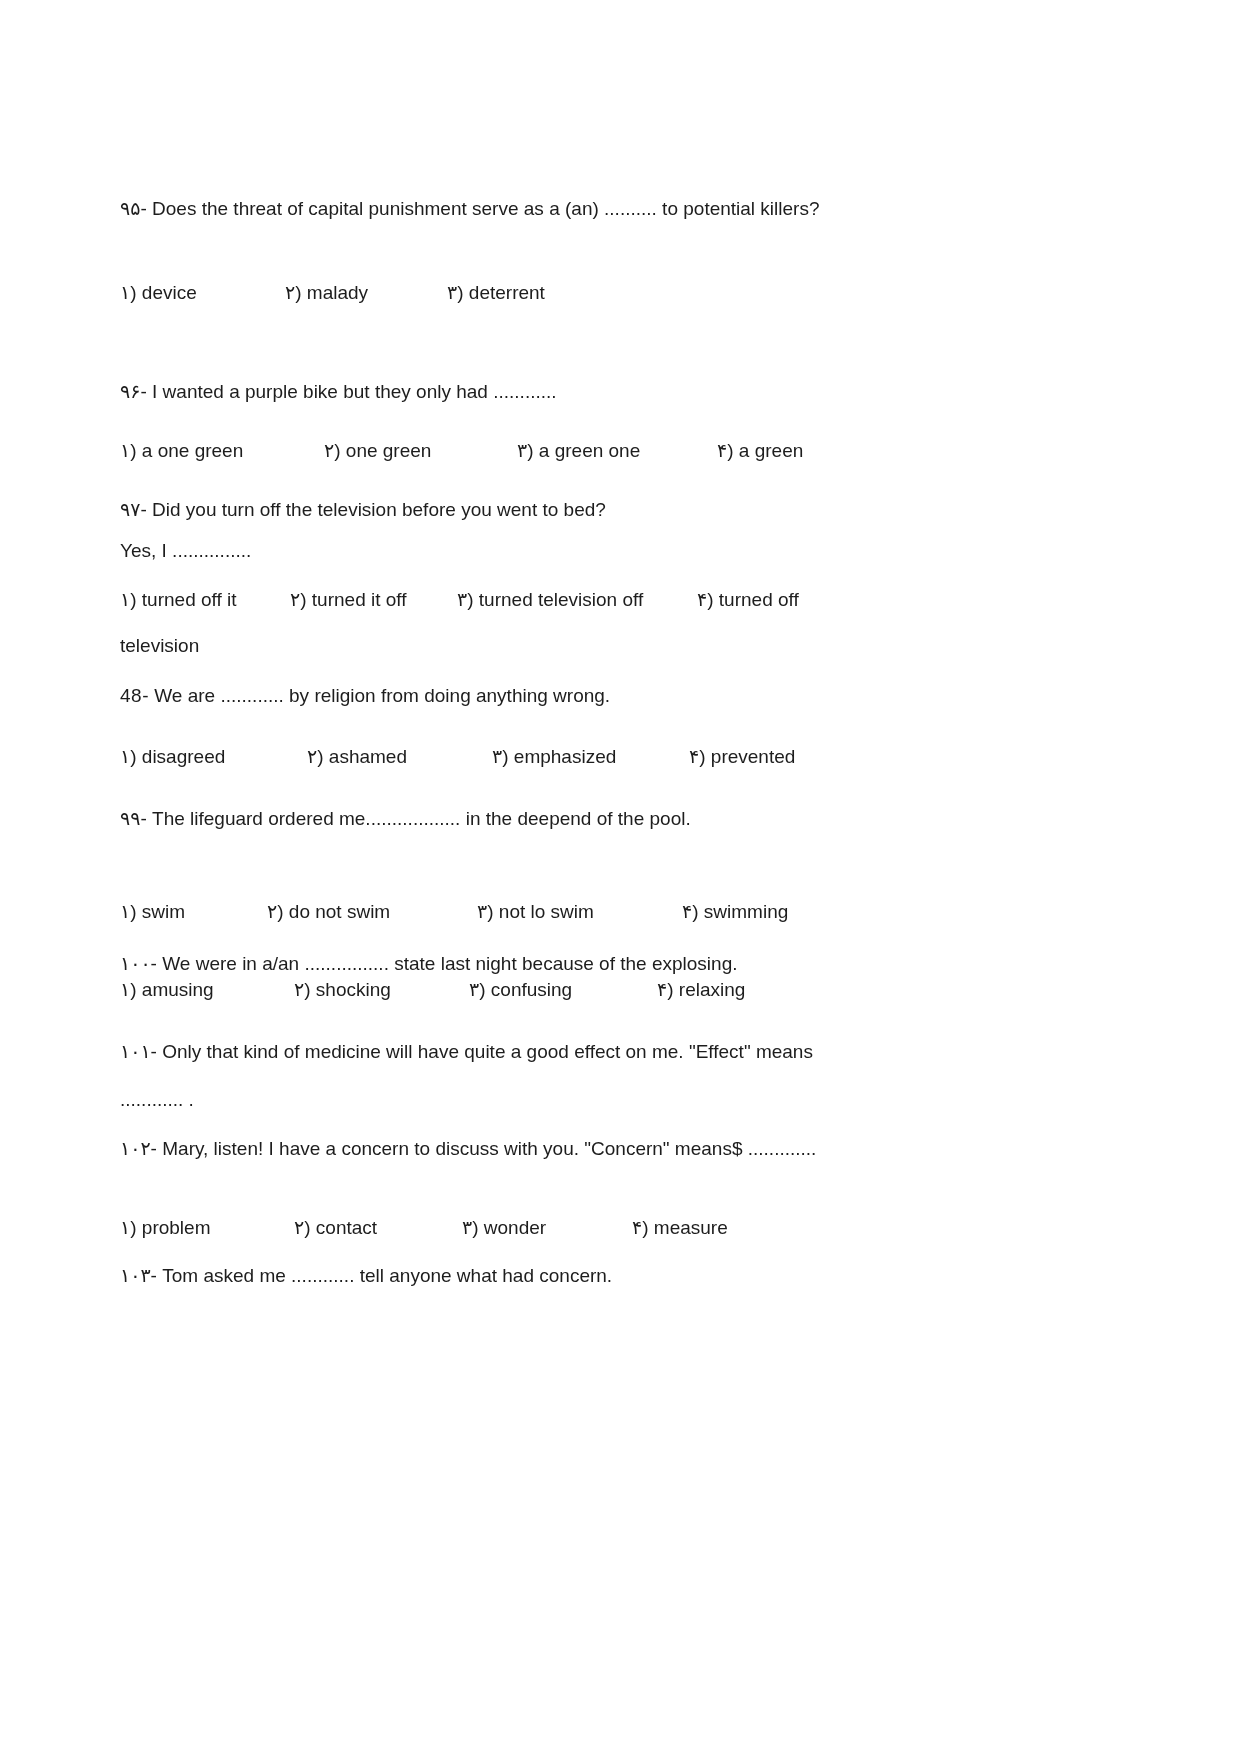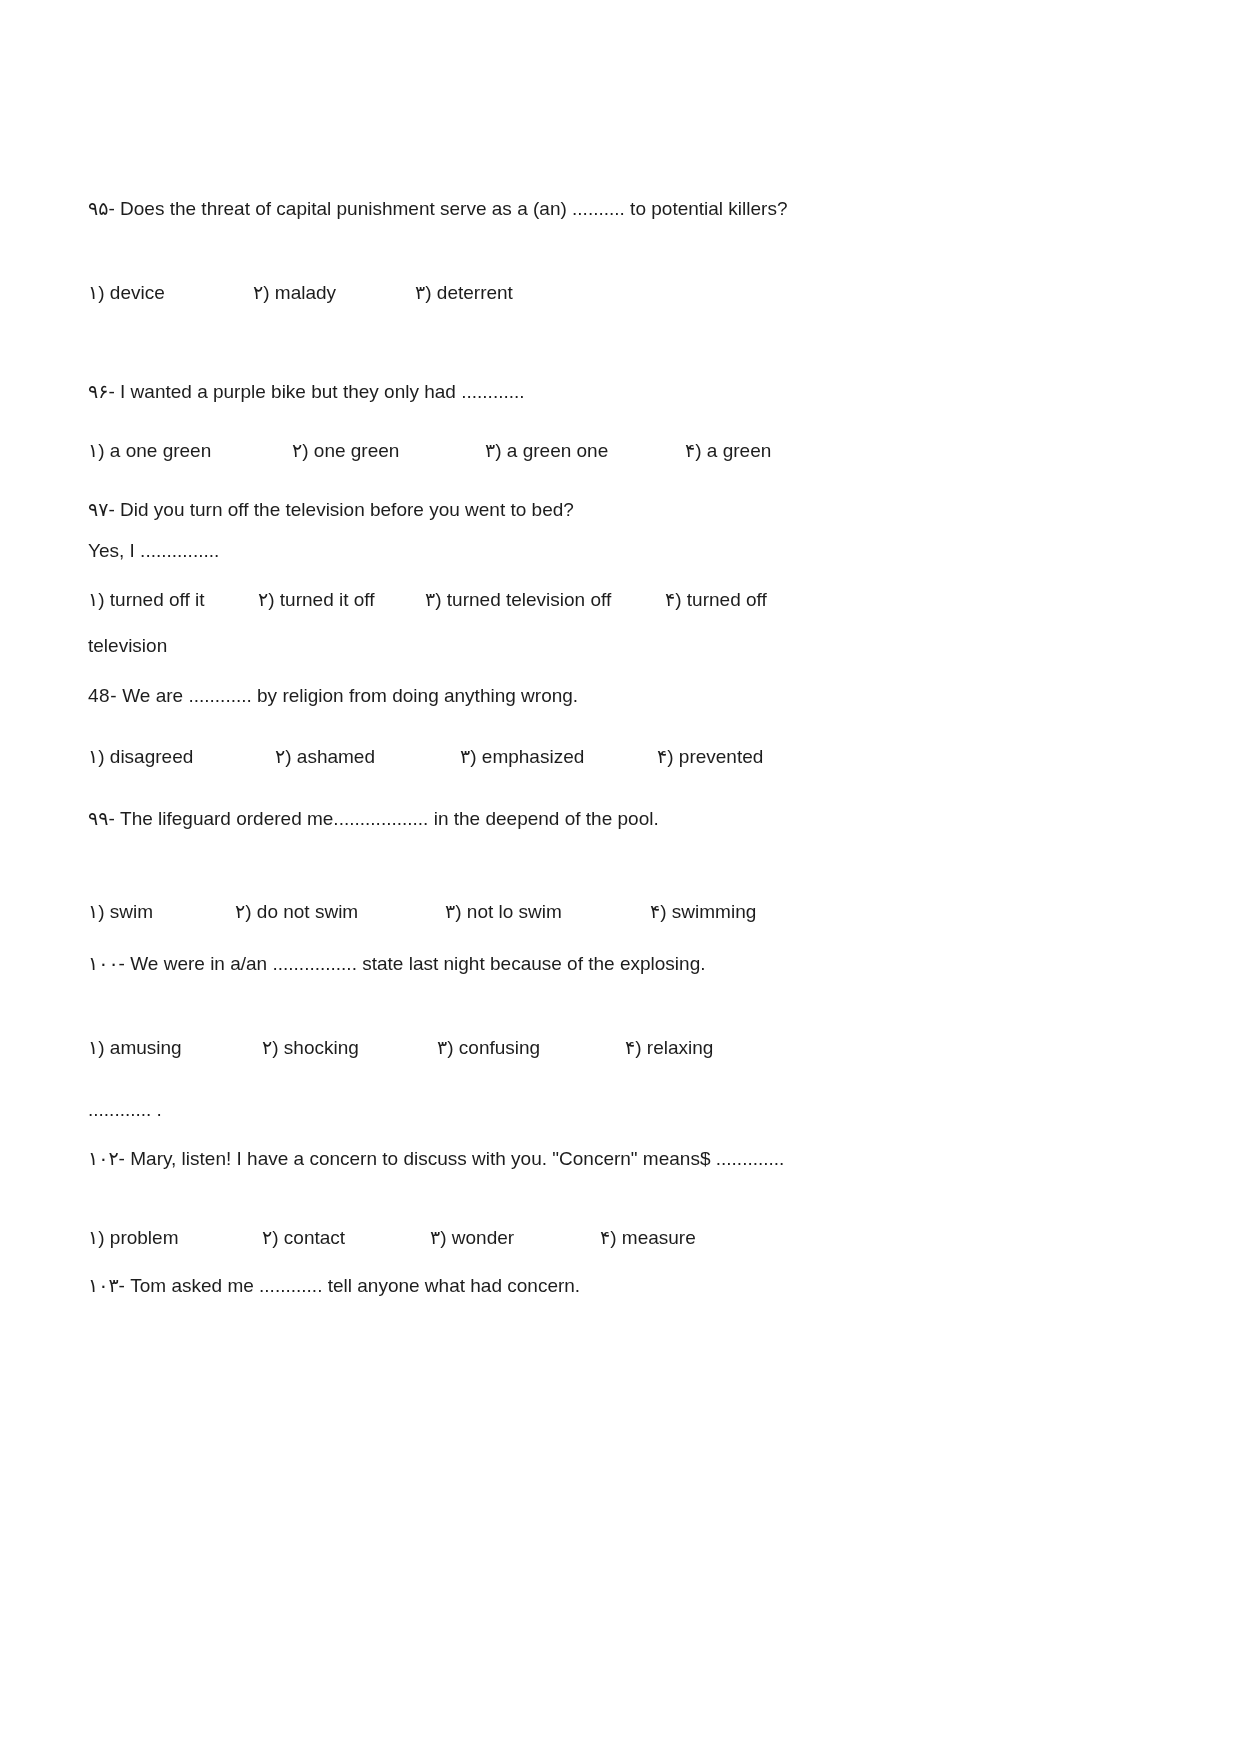--- a/index.html
+++ b/index.html
@@ -11,21 +11,21 @@
     width: 1240px;
     height: 1754px;
     font-family: "Liberation Sans", "DejaVu Sans", sans-serif;
     font-size: 19px;
     line-height: 26px;
     color: #1d1d1d;
     overflow: hidden;
   }
   .doc {
     box-sizing: border-box;
-    padding: 196px 110px 0 88px;
+    padding: 196px 110px 0 120px;
   }
   .q-line {
     margin: 0;
     white-space: nowrap;
   }
   .options {
     display: grid;
     margin: 0;
   }
   .opt {
@@ -74,28 +74,29 @@
   </div>
 
   <p class="q-line" style="margin-bottom:67px"><span class="q-num">۹۹-</span> <span>The lifeguard ordered me..................  in the deepend of the pool.</span></p>
   <div class="options" style="grid-template-columns:147px 210px 205px auto; margin-bottom:26px">
     <span class="opt"><span>۱)</span> <span>swim</span></span>
     <span class="opt"><span>۲)</span> <span>do not swim</span></span>
     <span class="opt"><span>۳)</span> <span>not lo swim</span></span>
     <span class="opt"><span>۴)</span> <span>swimming</span></span>
   </div>
 
-  <p class="q-line" style="margin-bottom:58px"><span class="q-num">۱۰۰-</span> <span>We were in a/an ................ state last night because of the explosing.</span></p>
+  <p class="q-line" style=""><span class="q-num">۱۰۰-</span> <span>We were in a/an ................ state last night because of the explosing.</span></p>
   <div class="options" style="grid-template-columns:174px 175px 188px auto; margin-bottom:36px">
     <span class="opt"><span>۱)</span> <span>amusing</span></span>
     <span class="opt"><span>۲)</span> <span>shocking</span></span>
     <span class="opt"><span>۳)</span> <span>confusing</span></span>
     <span class="opt"><span>۴)</span> <span>relaxing</span></span>
   </div>
 
+  <p class="q-line" style="margin-bottom:22px"><span class="q-num">۱۰۱-</span> <span>Only that kind of medicine will have quite a good effect on me. "Effect" means</span></p>
   <p class="q-line" style="margin-bottom:23px">............ .</p>
 
   <p class="q-line" style="margin-bottom:53px"><span class="q-num">۱۰۲-</span> <span>Mary, listen! I have a concern to discuss with you. "Concern" means$ .............</span></p>
   <div class="options" style="grid-template-columns:174px 168px 170px auto; margin-bottom:22px">
     <span class="opt"><span>۱)</span> <span>problem</span></span>
     <span class="opt"><span>۲)</span> <span>contact</span></span>
     <span class="opt"><span>۳)</span> <span>wonder</span></span>
     <span class="opt"><span>۴)</span> <span>measure</span></span>
   </div>
 

